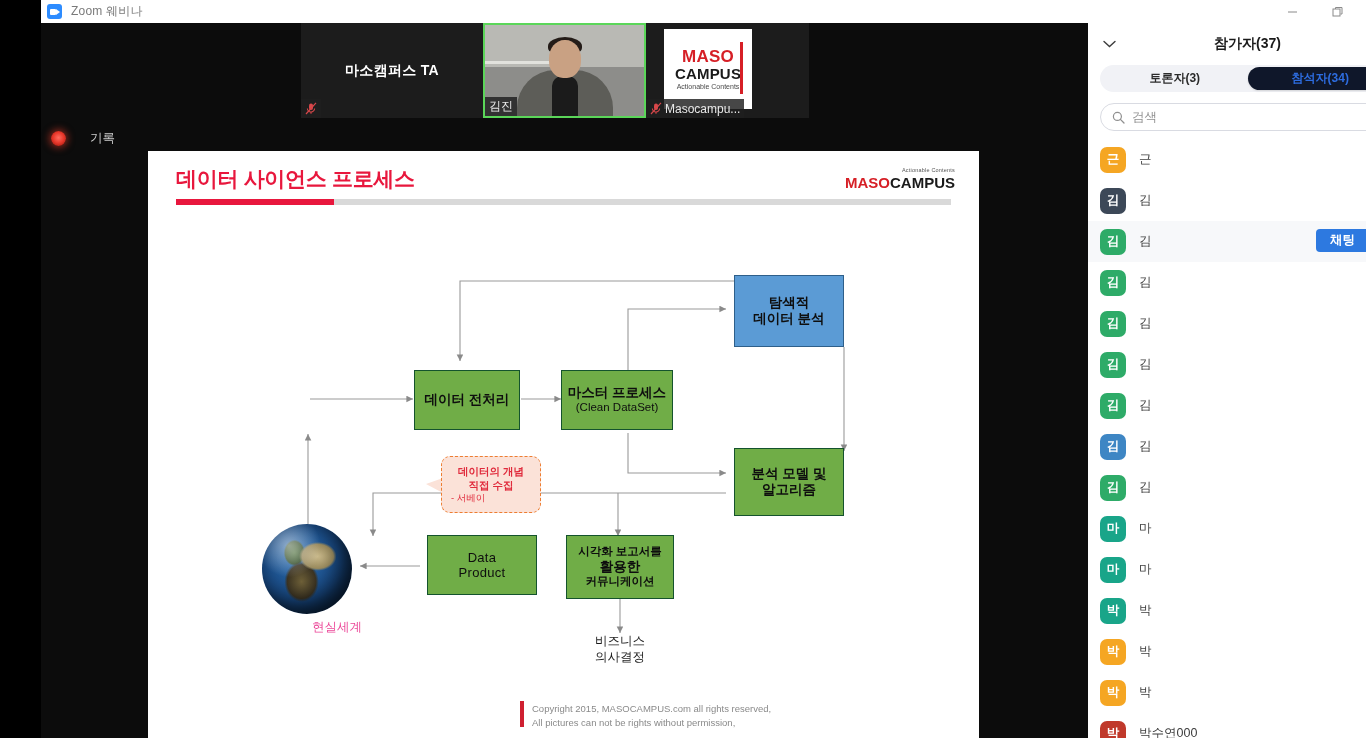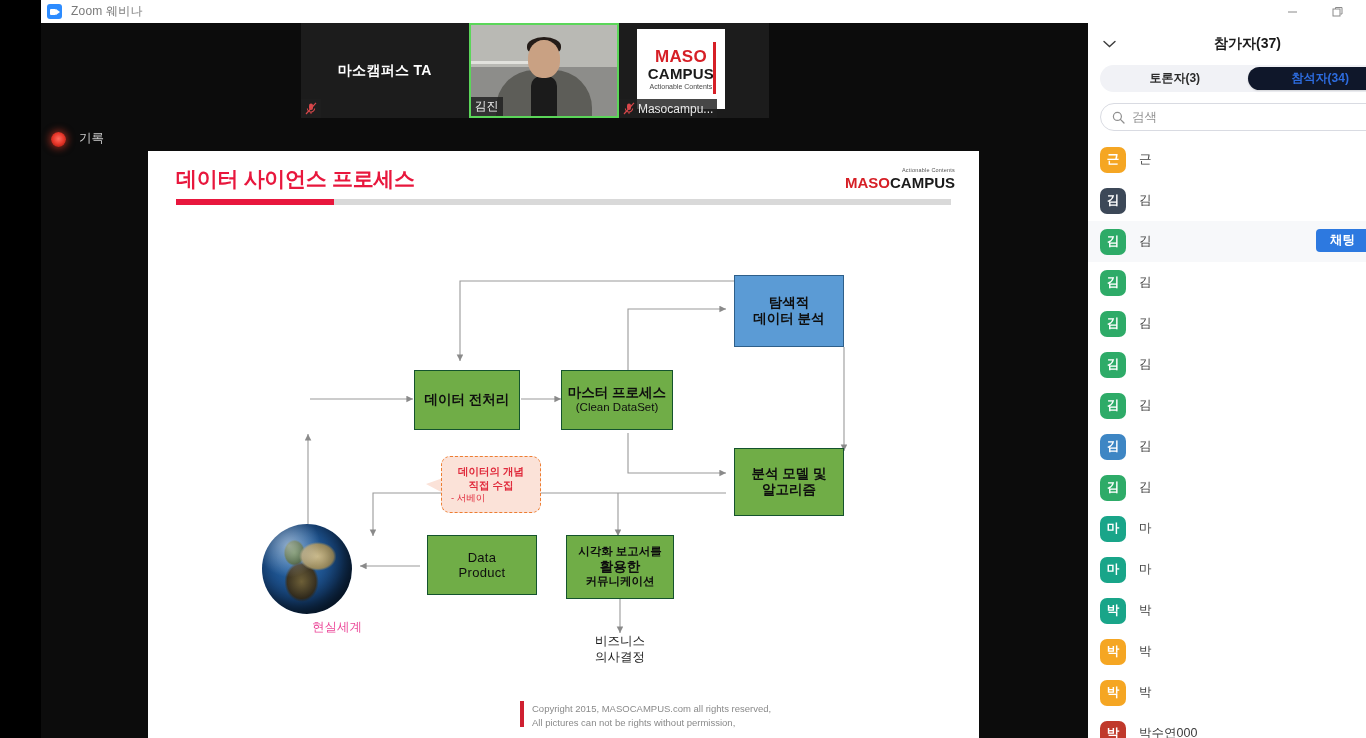--- a/index.html
+++ b/index.html
@@ -39,21 +39,21 @@
   #wctrls { position: absolute; right: 0; top: 0; display: flex; }
 
   
   #meeting {
     position: absolute; left: 0; top: 23px; width: 1047px; height: 715px;
     background: #0c0c0c;
   }
 
   
   #filmstrip {
-    position: absolute; left: 260px; top: 0px; width: 468px; height: 95px;
+    position: absolute; left: 260px; top: 0px; width: 508px; height: 95px;
     display: flex; background: #131313;
   }
   .tile { position: relative; height: 95px; background: #1b1b1b; overflow: hidden; }
   #tile-ta { width: 182px; background: #1c1c1c;
              display:flex; align-items:center; justify-content:center; }
   #tile-ta .bigname { color:#fff; font-size: 14px; font-weight: 700; letter-spacing:.3px; }
   #tile-kim { width: 163px; border: 2px solid #5bd659; background:#7b7b77; }
   #tile-maso { width: 163px; background:#1c1c1c; }
 
   .namebar {
@@ -83,21 +83,21 @@
     position:absolute; left:18px; top:6px; width:88px; height:80px;
     background:#fff; display:flex; flex-direction:column;
     align-items:center; justify-content:center; gap:0px;
   }
   .maso-card .ln1 { color:#d61f26; font-size:17px; font-weight:800; letter-spacing:.2px; line-height:1.05; }
   .maso-card .ln2 { color:#1a1a1a; font-size:15px; font-weight:800; letter-spacing:.2px; line-height:1.05;}
   .maso-card .ln3 { color:#4a4a4a; font-size:7px; margin-top:2px; }
   .maso-card .bar { position:absolute; right:9px; top:13px; width:3px; height:52px; background:#d61f26; }
 
   
-  #recording { position:absolute; left:10px; top:107px; display:flex; align-items:flex-end; gap:13px; }
+  #recording { position:absolute; left:10px; top:107px; display:flex; align-items:center; gap:24px; }
   #rec-dot { width:15px; height:15px; border-radius:50%;
       background: radial-gradient(circle at 50% 45%, #ff6b5e 0%, #e8372a 48%, #8b1208 100%);
       box-shadow: 0 0 7px 2px rgba(230,60,40,.55); }
   #rec-label { color:#cfcfcf; font-size:12.5px; }
 
   
   #slide {
     position:absolute; left:107px; top:128px; width:831px; height:594px;
     background:#ffffff; overflow:hidden;
   }

